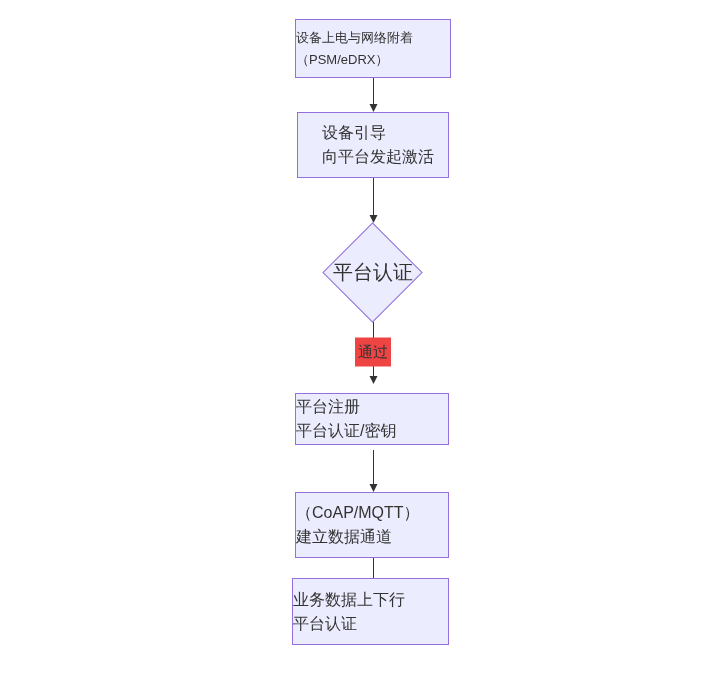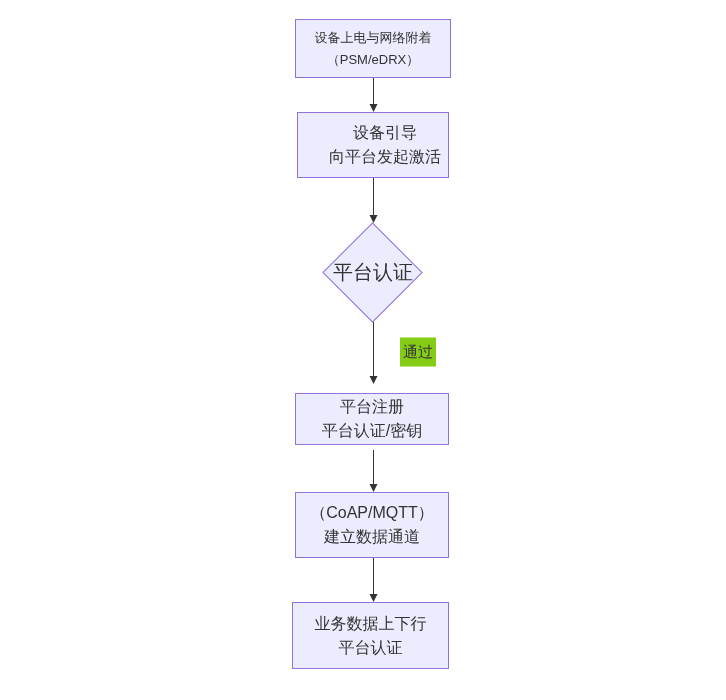--- a/index.html
+++ b/index.html
@@ -17,33 +17,33 @@
     color: #333333;
   }
   
   .node {
     position: absolute;
     box-sizing: border-box;
     background: #ECECFF;
     border: 1px solid #9370DB;
     display: flex;
     flex-direction: column;
-    align-items: center;
+    align-items: flex-start;
     justify-content: center;
     text-align: center;
     font-size: 16px;
     line-height: 24px;
   }
   .nline { display: block; white-space: nowrap; }
 
   .n1 { left: 295px; top: 19px;  width: 156px; height: 59px; font-size: 13px; line-height: 22px; }
   .n2 { left: 297px; top: 112px; width: 152px; height: 66px; padding-left: 24px; }
   .n4 { left: 295px; top: 393px; width: 154px; height: 52px; }
   .n5 { left: 295px; top: 492px; width: 154px; height: 66px; }
-  .n6 { left: 292px; top: 602px; width: 157px; height: 67px; }
+  .n6 { left: 292px; top: 578px; width: 157px; height: 67px; }
 
   
   .diamond-shape {
     position: absolute;
     left: 337px;
     top: 237px;
     width: 71px;
     height: 71px;
     background: #ECECFF;
     border: 1px solid #9370DB;
@@ -91,25 +91,24 @@
   .a3 { top: 322px; height: 62px; }
   .a4 { top: 450px; height: 42px; }
   .a5 { top: 558px; height: 44px; }
 
   
   .edge-label {
     position: absolute;
     left: 373px;
     top: 352px;
     transform: translate(-50%, -50%);
-    background: #84cc16;
+    background: #ef4444;
     padding: 5px 3px;
     font-size: 15px;
     white-space: nowrap;
-    margin-left: 45px;
   }
 </style>
 </head>
 <body>
 
 <div class="canvas">
 
   <div class="node n1">
     <span class="nline">设备上电与网络附着</span>
     <span class="nline">（PSM/eDRX）</span>

